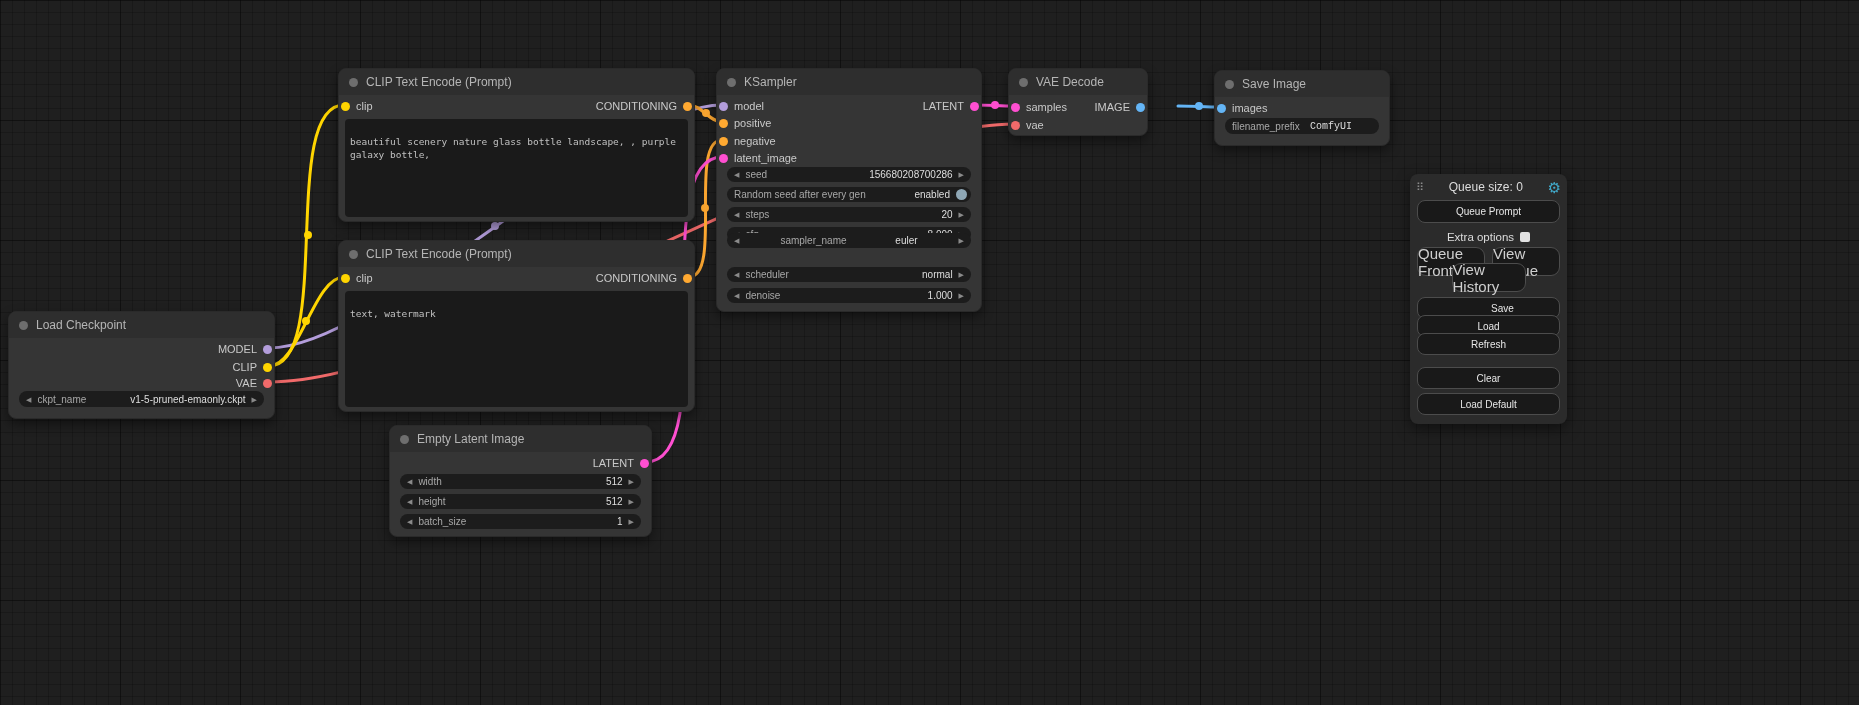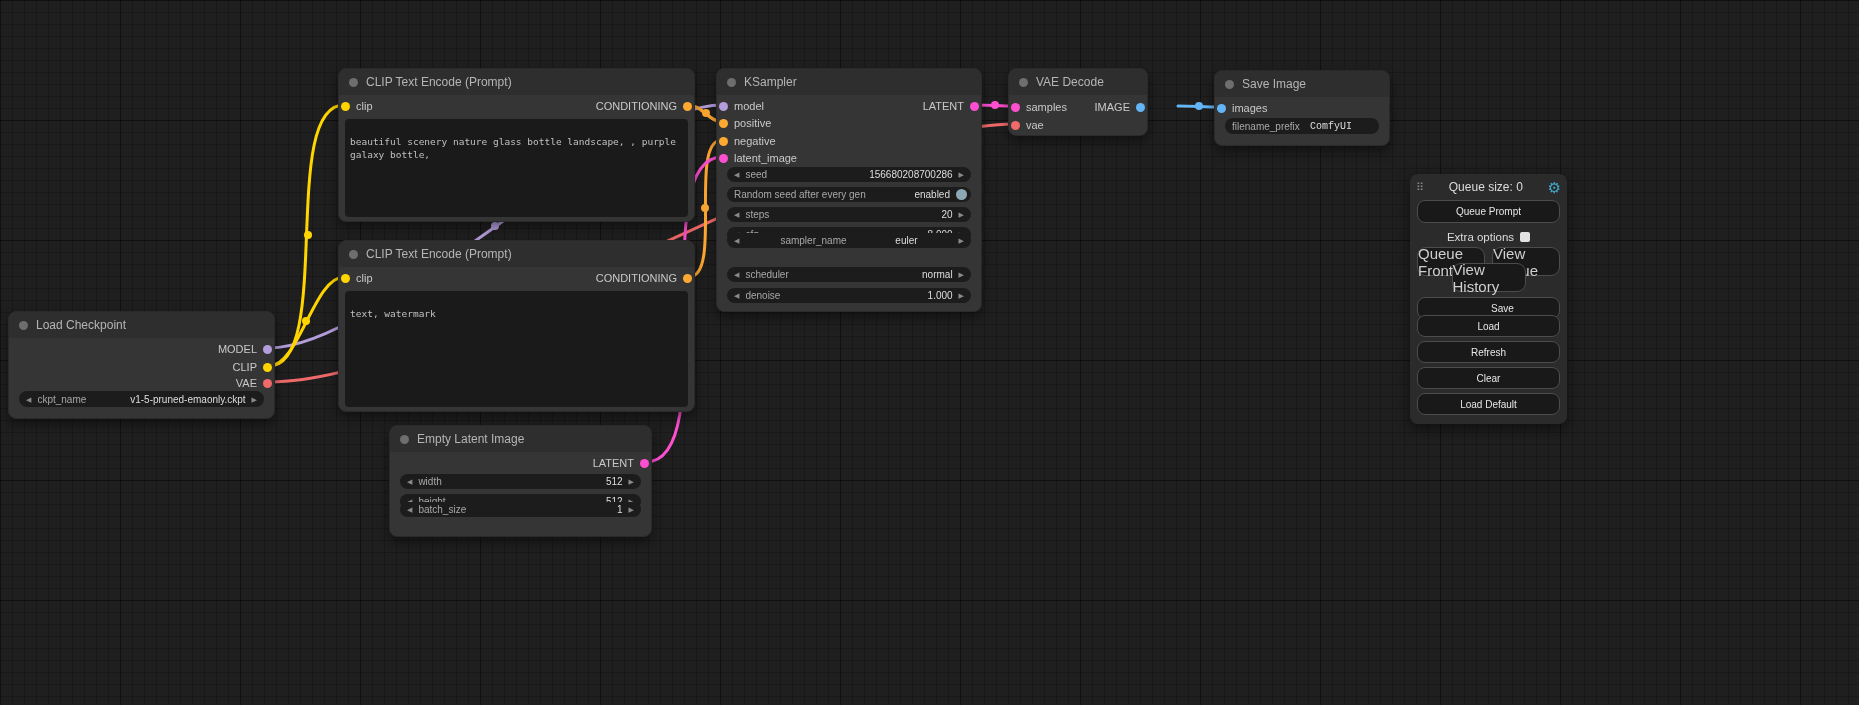--- a/index.html
+++ b/index.html
@@ -163,21 +163,21 @@
       <span class="wlabel">width</span>
       <span class="wvalue">512</span>
       <span class="warrow">▶</span>
     </div>
     <div class="widget" style="top:68px;">
       <span class="warrow">◀</span>
       <span class="wlabel">height</span>
       <span class="wvalue">512</span>
       <span class="warrow">▶</span>
     </div>
-    <div class="widget" style="top:76px;text-align:center;">
+    <div class="widget" style="top:88px;text-align:center;">
       <span class="warrow">◀</span>
       <span class="wlabel">batch_size</span>
       <span class="wvalue">1</span>
       <span class="warrow">▶</span>
     </div>
   </div>
 
   <div class="node" style="left:716px;top:68px;width:266px;height:244px;text-align:right;">
     <div class="ntitle">
       <span class="ndot" style="background: rgb(110, 110, 110);"></span>
@@ -289,18 +289,18 @@
     <div class="qbtn prompt" style="top:26px;">Queue Prompt</div>
     <div class="extra-row">
       <span class="extra-label">Extra options</span>
       <span class="checkbox"></span>
     </div>
     <div class="qsmall" style="left:7px;top:73px;width:68px;">Queue Front</div>
     <div class="qsmall" style="right:7px;top:73px;width:68px;">View Queue</div>
     <div class="qsmall" style="left:50%;top:89px;width:74px;transform:translateX(-50%);">View History</div>
     <div class="qbtn" style="top:123px;padding-left:28px;">Save</div>
     <div class="qbtn" style="top:141px;">Load</div>
-    <div class="qbtn" style="top:167px;">Refresh</div>
+    <div class="qbtn" style="top:159px;">Refresh</div>
     <div class="qbtn" style="top:193px;">Clear</div>
     <div class="qbtn" style="top:219px;">Load Default</div>
   </div>
 
 </div>
 
 </body></html>

